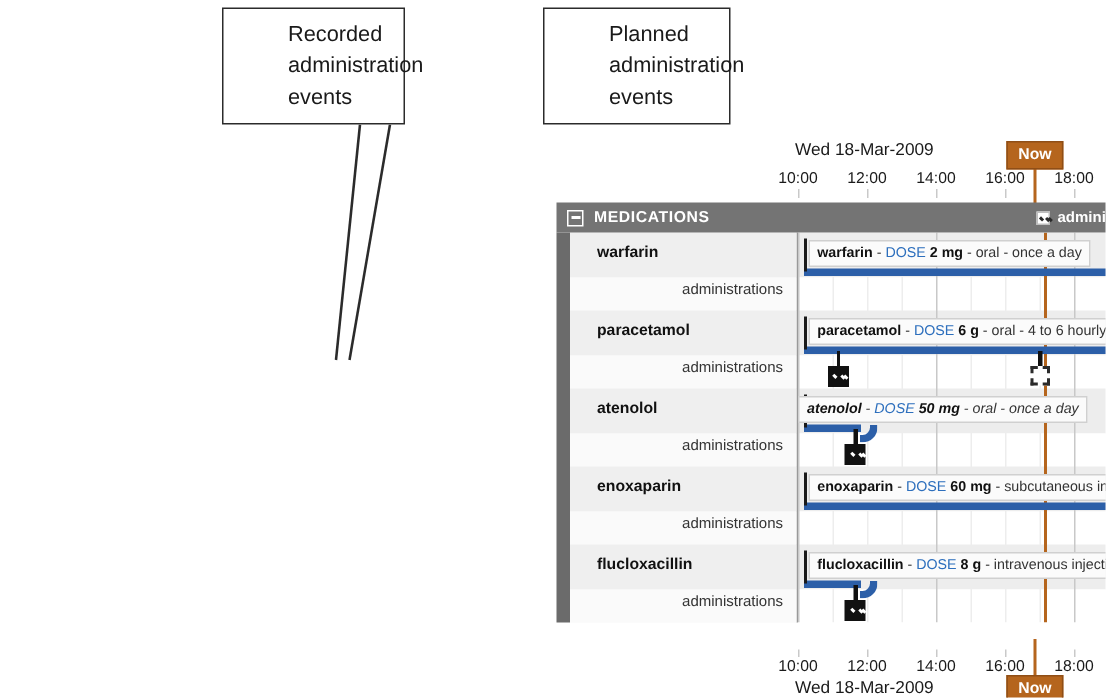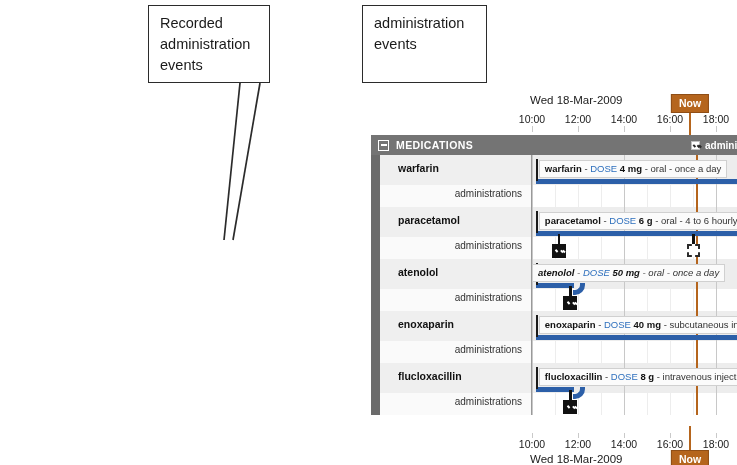--- a/index.html
+++ b/index.html
@@ -3,21 +3,21 @@
 <meta charset="utf-8">
 <style>
   html,body{margin:0;padding:0;background:#ffffff;}
   body{width:737px;height:465px;position:relative;overflow:hidden;
        font-family:"Liberation Sans","DejaVu Sans",sans-serif;
        -webkit-font-smoothing:antialiased;}
 
   
   .callout{position:absolute;border:1.6px solid #2b2b2b;background:#fff;
            box-sizing:border-box;padding:7px 9px 4px 11px;z-index:60;}
-  .callout .line{font-size:14.5px;color:#1a1a1a;line-height:21px;white-space:nowrap;}
+  .callout .line{font-size:14.5px;color:#1a1a1a;line-height:21px;white-space:nowrap;margin-left:32px;}
   .leader{position:absolute;z-index:59;pointer-events:none;}
 
   
   .topaxis{position:absolute;left:0;top:88px;width:737px;height:42px;}
   .dateTop{position:absolute;font-size:11.5px;color:#1a1a1a;white-space:nowrap;}
   .tickTop{position:absolute;top:19px;font-size:10.5px;color:#1a1a1a;
            width:44px;margin-left:-22px;text-align:center;}
   .topTickMark{position:absolute;top:32px;width:1px;height:6px;background:#c9c9c9;}
 
   
@@ -92,20 +92,21 @@
   <div class="line">Recorded</div>
   <div class="line">administration</div>
   <div class="line">events</div>
 </div>
 <svg class="leader" style="left:140px;top:78px;width:330px;height:170px;">
   <path d="M100,5 L84,162" stroke="#2b2b2b" stroke-width="1.7" fill="none"></path>
   <path d="M120,5 L93,162" stroke="#2b2b2b" stroke-width="1.7" fill="none"></path>
 </svg>
 
 <div class="callout" style="left:362px;top:5px;width:125px;height:78px;">
+  <div class="line">Planned</div>
   <div class="line">administration</div>
   <div class="line">events</div>
 
 <svg class="leader" style="left:355px;top:78px;width:220px;height:170px;">
   <path d="M50,5 L85,162" stroke="#2b2b2b" stroke-width="1.7" fill="none"></path>
   <path d="M110,5 L95,162" stroke="#2b2b2b" stroke-width="1.7" fill="none"></path>
 </svg>
 
 <div class="topaxis">
   <div class="dateTop" style="left:167px;top:0px;">Wed 18-Mar-2009</div>
@@ -186,31 +187,31 @@
           <div class="vgrid" style="left: 138px;"></div>
           <div class="vgrid major" style="left: 184px;"></div>
           <div class="vgrid" style="left: 23px;"></div>
           <div class="vgrid" style="left: 69px;"></div>
           <div class="vgrid" style="left: 115px;"></div>
           <div class="vgrid" style="left: 161px;"></div>
         </div>
     <div id="bars">
           <div class="drugstart" style="left: 3.83333px; top: 4px; height: 22px;"></div>
           <div class="drugbar" style="left: 3.83333px; top: 24px; width: 548.167px;"></div>
-          <div class="drugtag" style="left: 6.83333px; top: 5px;"><b>warfarin</b> - <span class="dose">DOSE</span> <b>4 mg</b><span> - oral - once a day</span></div>
+          <div class="drugtag" style="left: 6.83333px; top: 5px;"><b>warfarin</b> - <span class="dose">DOSE</span> <b>2 mg</b><span> - oral - once a day</span></div>
           <div class="drugstart" style="left: 3.83333px; top: 56px; height: 22px;"></div>
           <div class="drugbar" style="left: 3.83333px; top: 76px; width: 548.167px;"></div>
           <div class="drugtag" style="left: 6.83333px; top: 57px;"><b>paracetamol</b> - <span class="dose">DOSE</span> <b>6 g</b><span> - oral - 4 to 6 hourly</span></div>
           <div class="drugstart" style="left: 3.83333px; top: 108px; height: 22px;"></div>
           <div class="drugbar" style="left: 3.83333px; top: 128px; width: 38px;"></div>
           <div class="drugcap" style="left: 40.8333px; top: 128px;"></div>
           <div class="drugtag" style="left: 0; top: 109px; font-style: italic;"><b>atenolol</b> - <span class="dose">DOSE</span> <b>50 mg</b><span> - oral - once a day</span></div>
           <div class="drugstart" style="left: 3.83333px; top: 160px; height: 22px;"></div>
           <div class="drugbar" style="left: 3.83333px; top: 180px; width: 225.833px;"></div>
-          <div class="drugtag" style="left: 6.83333px; top: 161px;"><b>enoxaparin</b> - <span class="dose">DOSE</span> <b>40 mg</b><span> - subcutaneous injection - once a day</span></div>
+          <div class="drugtag" style="left: 6.83333px; top: 161px;"><b>enoxaparin</b> - <span class="dose">DOSE</span> <b>60 mg</b><span> - subcutaneous injection - once a day</span></div>
           <div class="drugstart" style="left: 3.83333px; top: 212px; height: 22px;"></div>
           <div class="drugbar" style="left: 3.83333px; top: 232px; width: 38px;"></div>
           <div class="drugcap" style="left: 40.8333px; top: 232px;"></div>
           <div class="drugtag" style="left: 6.83333px; top: 213px;"><b>flucloxacillin</b> - <span class="dose">DOSE</span> <b>8 g</b><span> - intravenous injection - 8 hourly</span></div>
         </div>
     <div id="events">
           <div class="evstem" style="left: 25.8333px; top: 79px; height: 10px;"></div>
           <div class="evdone" style="left: 19.8333px; top: 89px;"></div>
           <div class="evstem" style="left: 160px; top: 79px; height: 10px;"></div>
           <div class="evplan" style="left: 154.5px; top: 89px;"></div>

